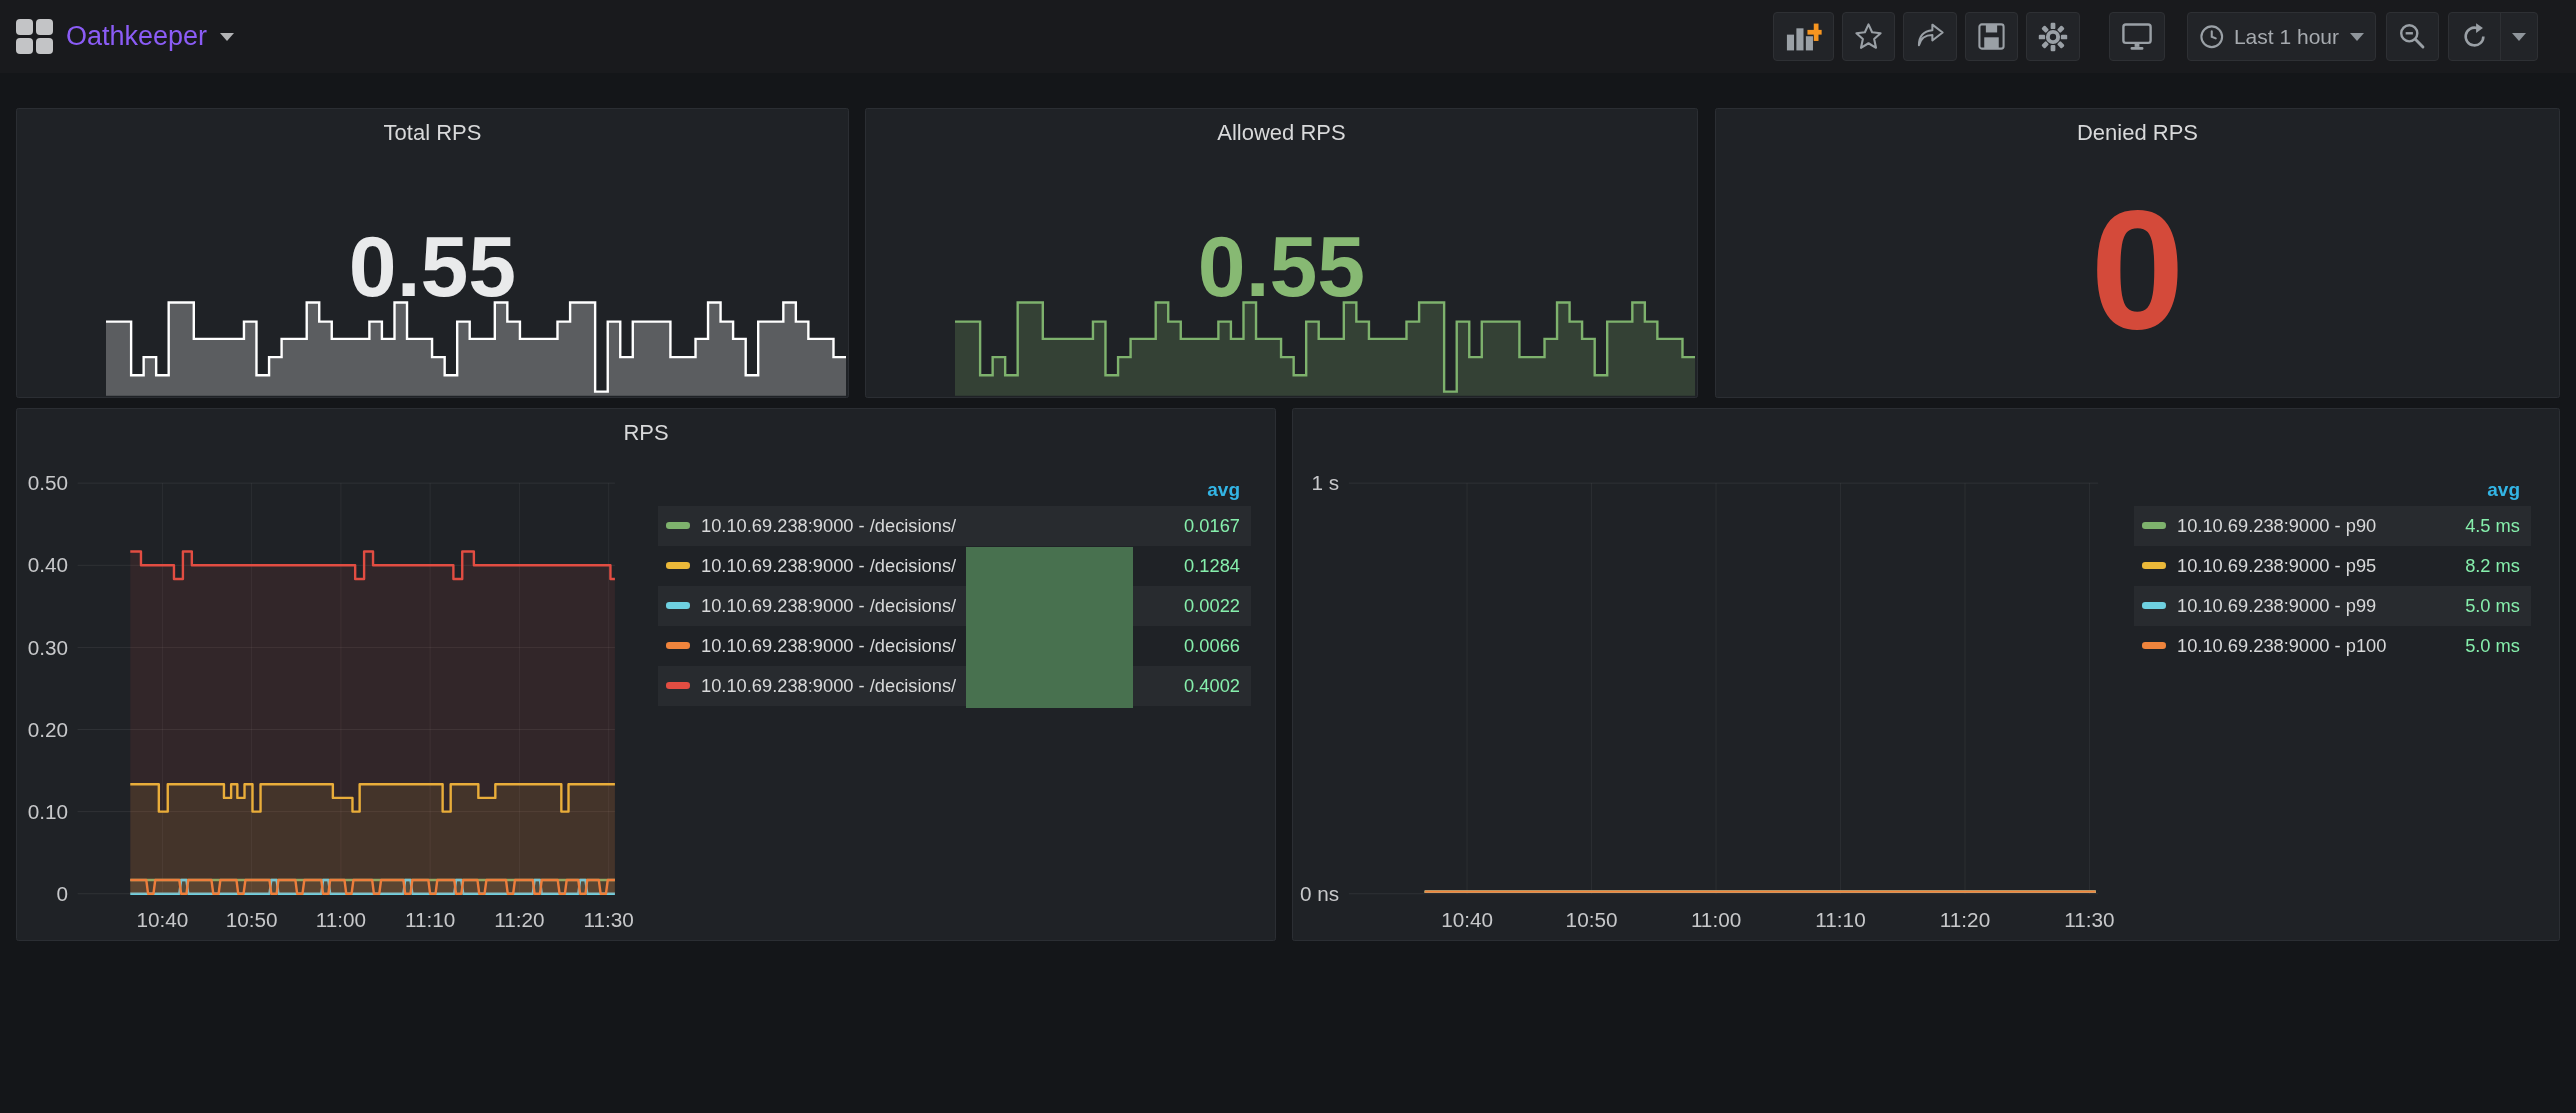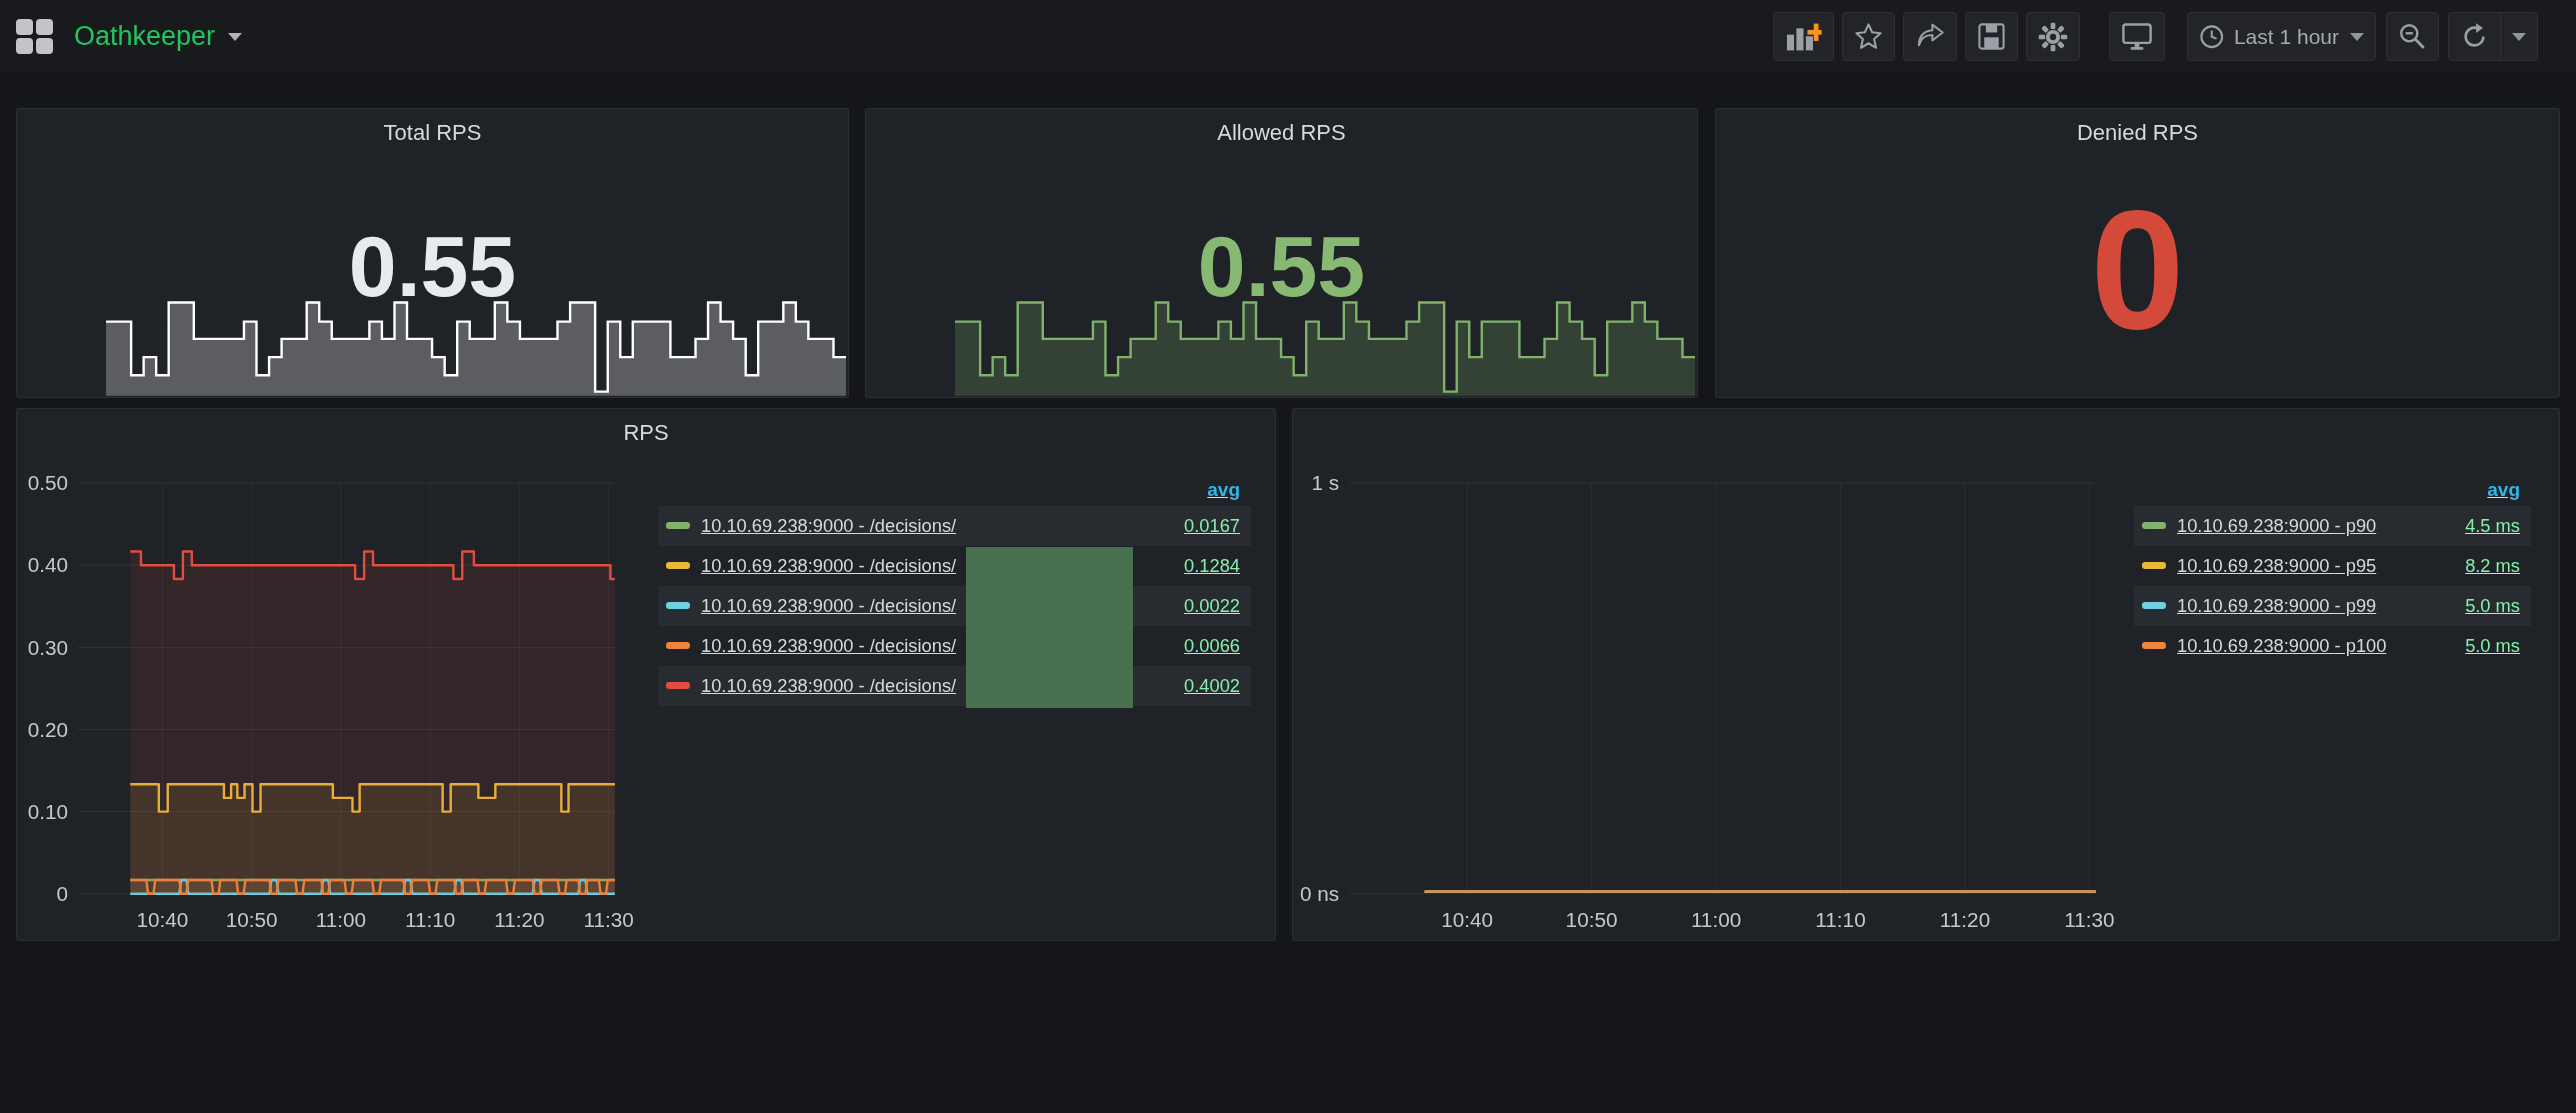--- a/index.html
+++ b/index.html
@@ -6,21 +6,21 @@
   html,body { margin:0; padding:0; width:2576px; height:1113px; background:#141619;
     font-family:"Liberation Sans","DejaVu Sans",sans-serif; overflow:hidden; color:#d8d9da; }
   svg text { font-family:"Liberation Sans","DejaVu Sans",sans-serif; }
 
   
   .navbar { position:absolute; left:0; top:0; width:2576px; height:73px; background:#191a1d; }
   .nav-left { position:absolute; left:16px; top:0; height:73px; display:flex; align-items:center; }
   .grid-icon { width:37px; height:35px; display:grid; grid-template-columns:16.7px 16.7px;
     grid-template-rows:16px 16px; gap:3.2px; }
   .grid-icon span { background:#c3c4c6; border-radius:4px; }
-  .dash-title { margin-left:21px; font-size:27px; font-weight:500; color:#22c55e; }
+  .dash-title { margin-left:13px; font-size:27px; font-weight:500; color:#8b5cf6; }
   .title-caret { margin-left:12.8px; width:0; height:0; border-left:7.2px solid transparent;
     border-right:7.2px solid transparent; border-top:8px solid #b2b3b5; }
   .nav-right { position:absolute; right:38px; top:11px; height:51px; display:flex; align-items:center; }
   .nav-btn { height:49px; min-width:49px; background:#222428; border:0.8px solid #2e3034;
     border-radius:4px; display:flex; align-items:center; justify-content:center;
     margin-left:8px; cursor:pointer; padding:12px 11px; }
   .nav-btn svg { display:block; }
   .gap34 { margin-left:29px; } .gap28 { margin-left:22px; } .gap12 { margin-left:9.6px; }
   .tp-label { font-size:21px; color:#a6aaaf; margin:0 11px 0 9.6px; white-space:nowrap; }
   .caret-sm { width:0; height:0; border-left:7.2px solid transparent; border-right:7.2px solid transparent;
@@ -31,21 +31,21 @@
   
   .panel { position:absolute; background:#1f2226; border:0.8px solid #2b2e33; border-radius:2.4px; }
   .panel-title { position:absolute; left:0; top:11px; width:100%; text-align:center;
     font-size:22px; font-weight:500; color:#d8d9da; z-index:3; cursor:pointer; }
   .stat-value { position:absolute; left:0; width:100%; text-align:center; font-weight:700; z-index:2; }
   .stat-value.small { top:113px; font-size:86px; line-height:89px; }
   .stat-value.big { top:73px; font-size:169px; line-height:175px; }
   .spark { position:absolute; z-index:1; }
 
   
-  .legend { position:absolute; z-index:2;text-decoration:underline; }
+  .legend { position:absolute; z-index:2; }
   .legend-header { height:29.5px; font-size:19px; font-weight:700; color:#33b5e5;
     text-align:right; padding-right:11px; line-height:27px; cursor:pointer; }
   .legend-row { height:40px; display:flex; align-items:center; cursor:pointer; }
   .legend-row.zebra { background:rgba(255,255,255,0.045); }
   .legend-swatch { width:24px; height:6.4px; border-radius:3.2px; margin-left:8px; flex:none; }
   .legend-label { font-size:18.3px; color:#d8d9da; margin-left:11px; flex:1; white-space:nowrap;
     overflow:hidden; }
   .legend-value { font-size:18.3px; color:#86efac; text-align:right; padding-right:11px; flex:none; }
   .overlay-rect { position:absolute; z-index:4; }
 </style>

